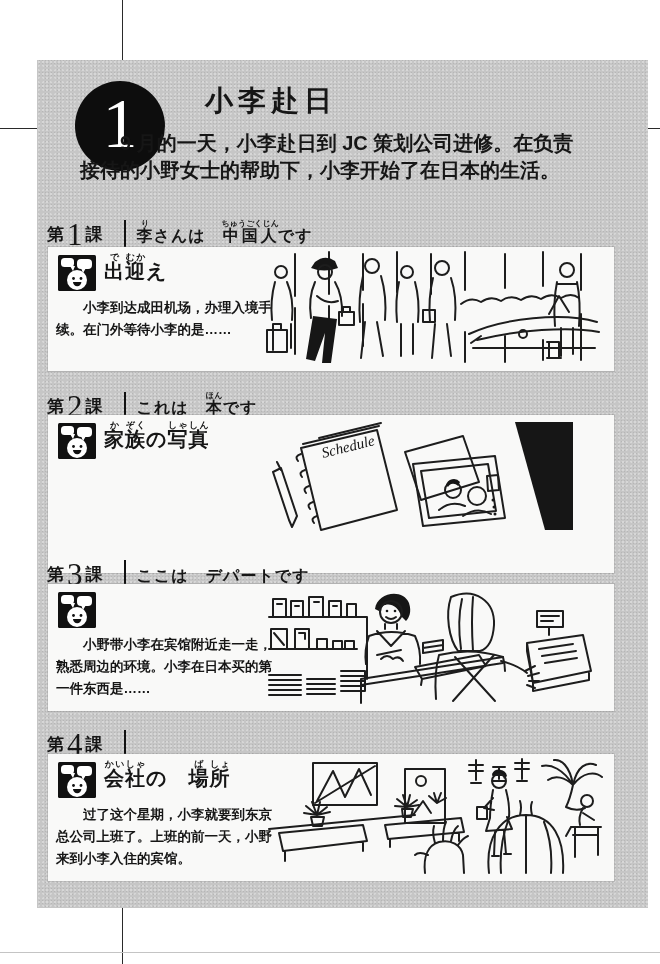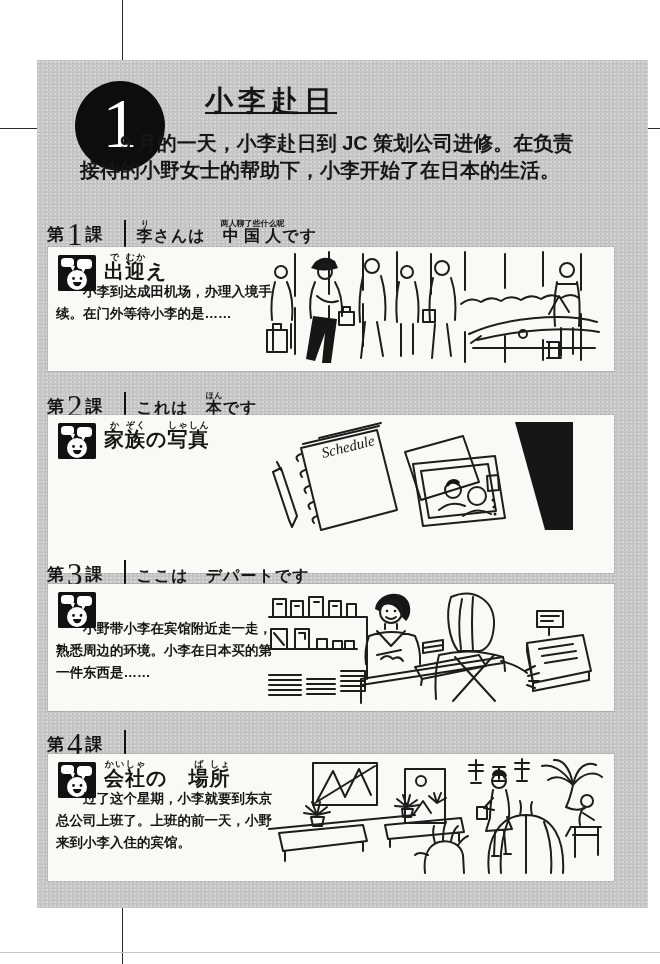--- a/index.html
+++ b/index.html
@@ -21,40 +21,40 @@
     background-size:4px 4px,3px 3px;
     background-position:0 0,1px 2px;
   }
 
   .unit-badge{
     position:absolute;left:38px;top:21px;width:90px;height:90px;border-radius:50%;
     background:#0d0d0d;color:#fff;display:flex;align-items:center;justify-content:center;
     font-family:"Liberation Serif",serif;font-size:70px;line-height:1;padding-bottom:4px;box-sizing:border-box;
   }
   .page-title{
-    position:absolute;left:168px;top:22px;font-size:28px;font-weight:700;letter-spacing:5px;text-decoration:underline;
+    position:absolute;left:168px;top:22px;font-size:28px;font-weight:700;letter-spacing:5px;
   }
   .intro{
     position:absolute;left:43px;top:70px;width:508px;margin:0;
     font-size:20px;font-weight:700;line-height:27px;text-indent:2em;
   }
 
   .heading{position:absolute;left:10px;display:flex;align-items:flex-end;height:36px;white-space:nowrap;}
   .dai,.ka{font-size:17px;font-weight:700;padding-bottom:5px;}
   .num{font-family:"Liberation Serif",serif;font-size:31px;line-height:1;margin:0 3px;padding-bottom:1px;}
   .hdiv{width:2px;background:#111;height:30px;margin:0 11px 1px 21px;}
   .sentence{font-size:16px;font-weight:700;letter-spacing:1px;padding-bottom:4px;}
   ruby{ruby-position:over;}
   rt{font-size:8px;font-weight:700;letter-spacing:0;}
   .sec-title rt{font-size:9px;}
 
   .card{position:absolute;left:11px;width:566px;background:#f9f9f8;box-shadow:0 0 0 1px rgba(120,120,120,0.25);}
   .icon{position:absolute;left:10px;top:8px;width:38px;height:36px;}
   .sec-title{position:absolute;left:56px;top:5px;font-size:20px;font-weight:700;letter-spacing:1px;white-space:nowrap;}
-  .desc{position:absolute;left:8px;top:34px;width:224px;margin:0;
+  .desc{position:absolute;left:8px;top:50px;width:224px;margin:0;
         font-size:13.5px;font-weight:700;line-height:22px;text-indent:2em;}
   .illus{position:absolute;left:216px;top:3px;width:342px;height:118px;}
 
   .s{fill:none;stroke:#1d1d1d;stroke-width:2;stroke-linecap:round;stroke-linejoin:round;}
   .f{fill:#161616;stroke:none;}
   .hand{font-family:"Liberation Serif",serif;font-style:italic;font-size:15px;fill:#161616;}
 </style>
 </head>
 <body>
 
@@ -85,21 +85,21 @@
     <span>1</span>
   </div>
   <div class="page-title">小李赴日</div>
   <p class="intro">9 月的一天，小李赴日到 JC 策划公司进修。在负责接待的小野女士的帮助下，小李开始了在日本的生活。</p>
 
   <div class="heading" style="top:155px">
     <span class="dai">第</span>
     <span class="num">1</span>
     <span class="ka">課</span>
     <span class="hdiv"></span>
-    <span class="sentence"><ruby>李<rt>り</rt></ruby>さんは　<ruby>中国人<rt>两人聊了些什么呢</rt></ruby>です</span>
+    <span class="sentence"><ruby>李<rt>り</rt></ruby>さんは　<ruby>中国人<rt>ちゅうごくじん</rt></ruby>です</span>
   </div>
   <div class="card" style="top:187px;height:124px">
     <svg class="icon" viewBox="0 0 38 36">
         <use href="#faceicon"></use>
       </svg>
     <div class="sec-title"><ruby>出<rt>で</rt></ruby><ruby>迎<rt>むか</rt></ruby>え</div>
     <p class="desc">小李到达成田机场，办理入境手续。在门外等待小李的是……</p>
     <svg class="illus" viewBox="0 0 340 118">
       <g class="s" stroke-width="1.6">
         <path d="M30,4 V46 M30,58 V104 M64,2 V44 M64,56 V100 M98,4 V40 M98,54 V96 M132,2 V42 M166,4 V44 M200,2 V40 M200,82 V112 M240,4 V38 M240,86 V112 M278,2 V36 M278,90 V110 M316,4 V40 M316,64 V110"></path>

